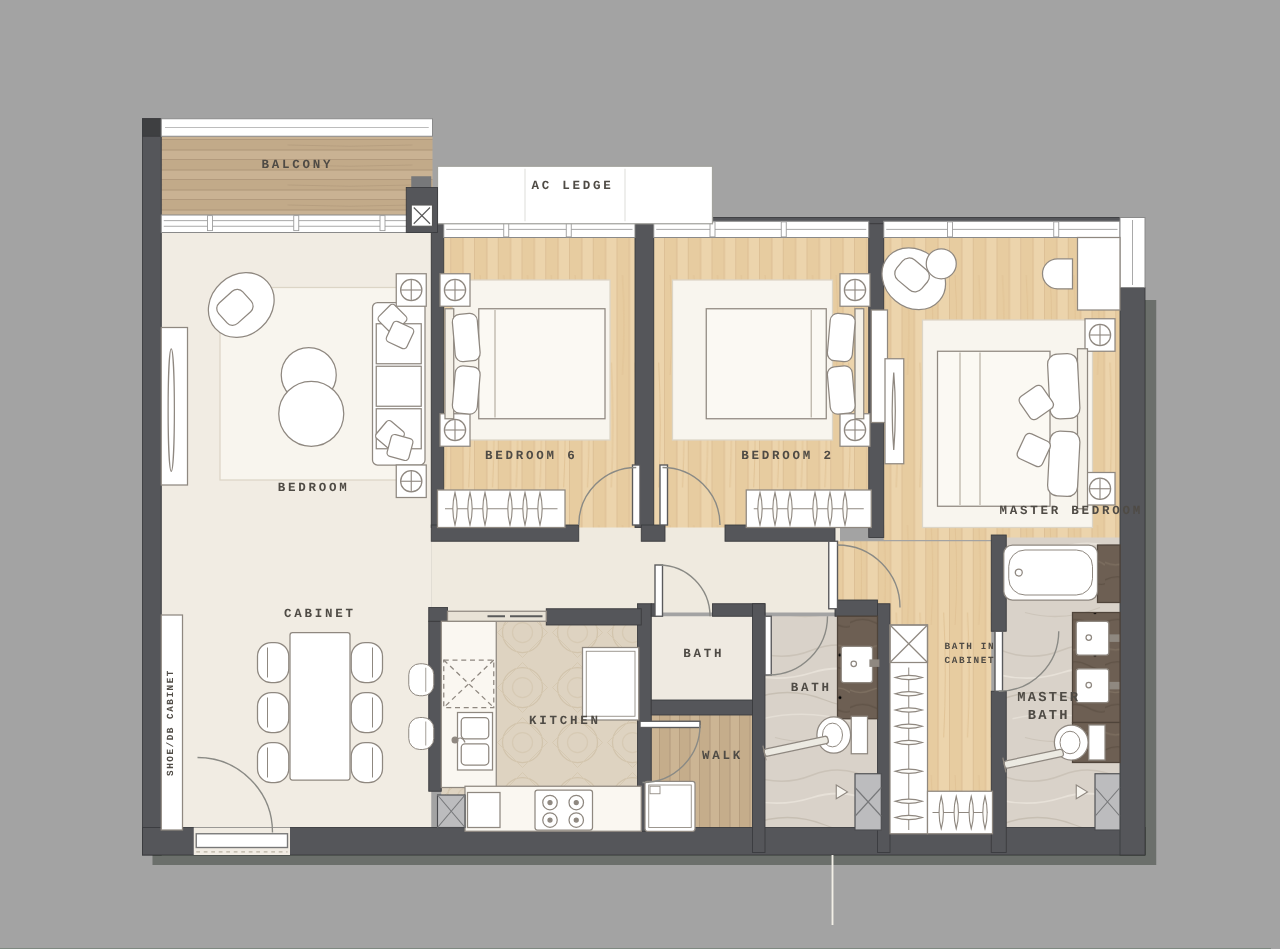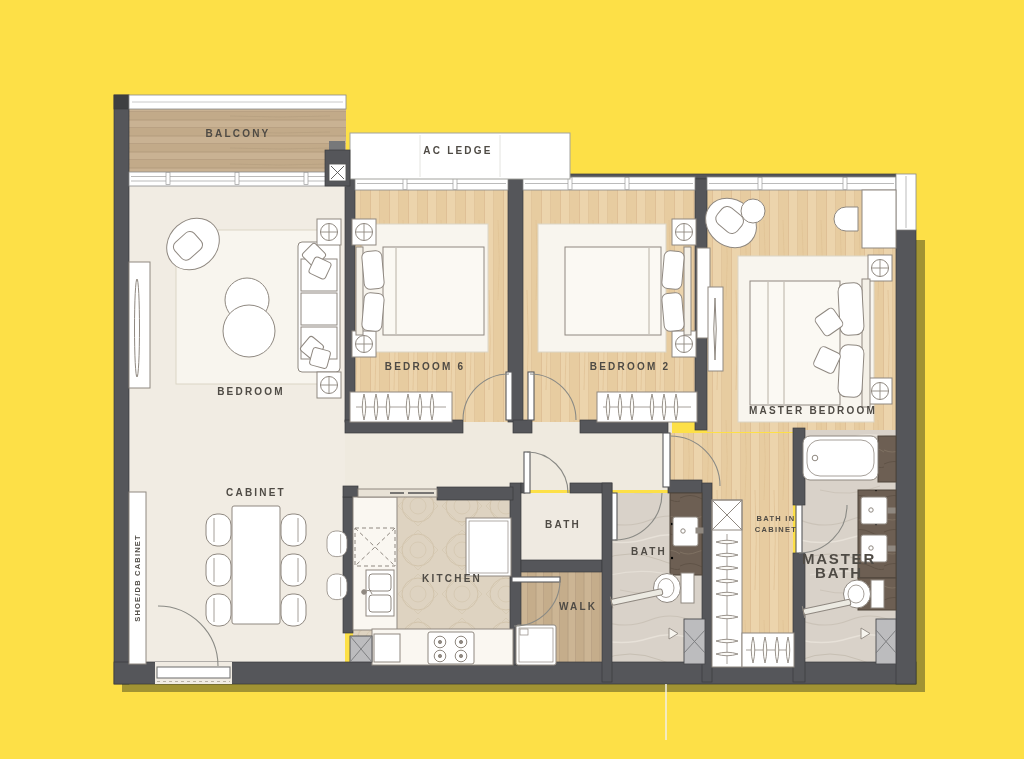--- a/index.html
+++ b/index.html
@@ -1,17 +1,17 @@
 <!DOCTYPE html>
 <html><head>
 <meta charset="utf-8">
 <style>
   html,body{margin:0;padding:0;background:#4b6650;}
-  #stage{position:relative;width:1024px;height:759px;background:#fde047;overflow:hidden;
-         font-family:Liberation Sans, sans-serif;}
+  #stage{position:relative;width:1024px;height:759px;background:#a3a3a3;overflow:hidden;
+         font-family:Liberation Mono, monospace;}
   #plan-svg{position:absolute;left:0;top:0;}
   .lbl{position:absolute;transform:translate(-50%,-50%);color:#4f4b45;font-weight:700;
        font-size:10px;letter-spacing:2.2px;white-space:nowrap;text-align:center;}
   .lbl.small{font-size:7.5px;letter-spacing:1.3px;line-height:11px;}
   .lbl.vert{transform:translate(-50%,-50%) rotate(-90deg);font-size:7.5px;letter-spacing:1.2px;}
 </style>
 </head>
 <body>
 
 <div id="stage">
@@ -463,29 +463,29 @@
     <rect x="916" y="240" width="9" height="444" fill="rgba(22,32,22,0.4)"></rect>
     <rect x="122" y="684" width="803" height="8" fill="rgba(22,32,22,0.4)"></rect>
   </g>
   <line x1="666" y1="684" x2="666" y2="740" stroke="#f2efe6" stroke-width="1.5"></line>
 </svg>
 
 <div class="lbl" style="left:238px;top:133px">BALCONY</div>
 <div class="lbl" style="left:458px;top:150px">AC LEDGE</div>
 <div class="lbl" style="left:425px;top:366px">BEDROOM 6</div>
 <div class="lbl" style="left:630px;top:366px">BEDROOM 2</div>
-<div class="lbl" style="left:813px;top:410px">MASTER BEDROOM</div>
+<div class="lbl" style="left:857px;top:410px">MASTER BEDROOM</div>
 <div class="lbl" style="left:251px;top:391px">BEDROOM</div>
 <div class="lbl" style="left:256px;top:492px">CABINET</div>
 <div class="lbl" style="left:452px;top:578px">KITCHEN</div>
 <div class="lbl" style="left:563px;top:524px">BATH</div>
 <div class="lbl" style="left:578px;top:606px">WALK</div>
 <div class="lbl" style="left:649px;top:551px">BATH</div>
 <div class="lbl small" style="left:776px;top:524px">
   <div>BATH IN</div>
   <div>CABINET</div>
 </div>
-<div class="lbl small" style="left:839px;top:566px;font-size:15px;letter-spacing:1.8px;line-height:14px">
+<div class="lbl small" style="left:839px;top:566px;font-size:11px;letter-spacing:1.8px;line-height:14px">
   <div>MASTER</div>
   <div>BATH</div>
 </div>
 <div class="lbl vert" style="left:137px;top:578px">SHOE/DB CABINET</div>
 </div>
 
 </body></html>

